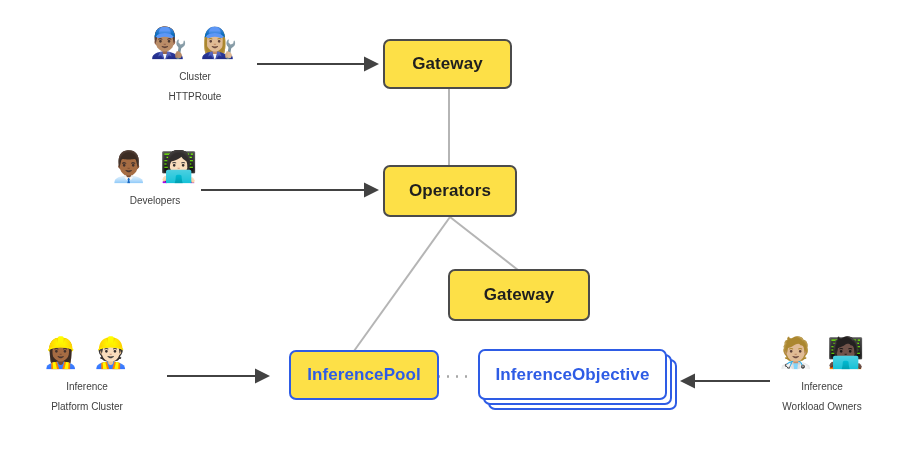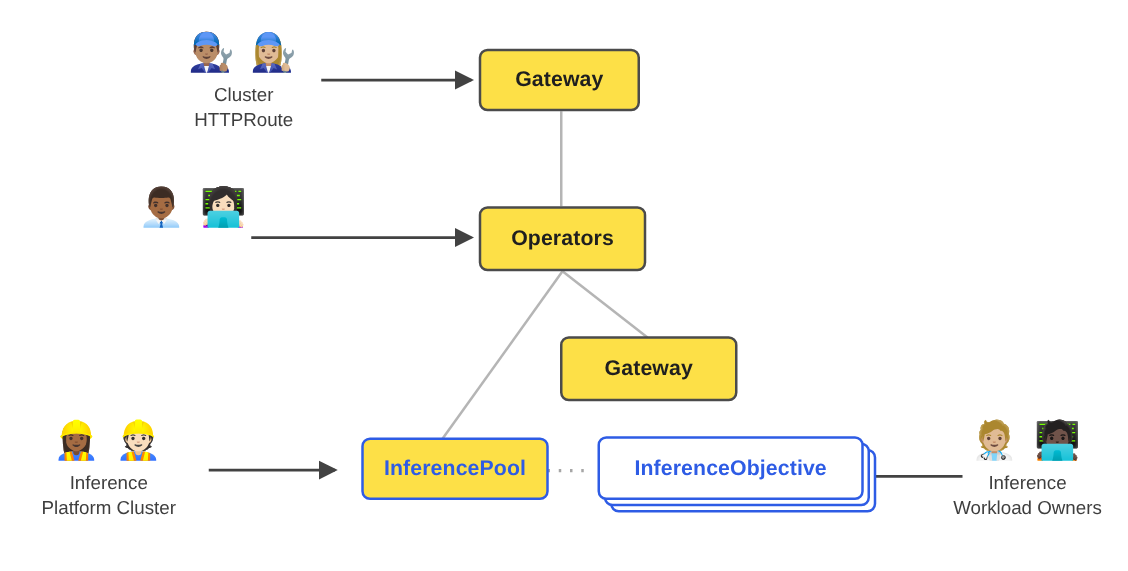--- a/index.html
+++ b/index.html
@@ -33,21 +33,21 @@
   .stack .layer{
     position:absolute;background:#fff;border:2px solid var(--accent_blue);
     border-radius:7px;width:100%;height:100%;box-sizing:border-box;
   }
   .stack .layer.main{
     display:flex;align-items:center;justify-content:center;
     font-weight:bold;font-size:17px;color:var(--accent_blue);letter-spacing:.1px;
   }
   .persona{position:absolute;text-align:center;z-index:1;}
   .persona .emojis{font-size:30px;line-height:38px;white-space:nowrap;letter-spacing:2px;}
-  .persona .plabel{font-size:15px;line-height:20px;color:var(--label_gray);margin-top:5px;}
+  .persona .plabel{font-size:10px;line-height:20px;color:var(--label_gray);margin-top:5px;}
   .persona .plabel span{display:block;}
 </style>
 </head>
 <body>
 
 <div class="canvas">
 
   <svg class="edges" width="902" height="457" viewBox="0 0 902 457">
     <defs>
       <marker id="ah" markerWidth="7" markerHeight="7" refX="6" refY="3.5" orient="auto">
@@ -70,20 +70,21 @@
     <div class="emojis">👨🏽‍🔧 👩🏼‍🔧</div>
     <div class="plabel">
       <span>Cluster</span>
       <span>HTTPRoute</span>
     </div>
   </div>
 
   <div class="persona" style="left:75px;top:148px;width:160px;">
     <div class="emojis">👨🏾‍💼 👩🏻‍💻</div>
     <div class="plabel">
+      <span>Developers</span>
     </div>
   </div>
 
   <div class="persona" style="left:5px;top:334px;width:164px;">
     <div class="emojis">👷🏾‍♀️ 👷🏻</div>
     <div class="plabel">
       <span>Inference</span>
       <span>Platform Cluster</span>
     </div>
   </div>
@@ -105,21 +106,21 @@
   </div>
 
   <div class="node" style="left:448px;top:269px;width:142px;height:52px;">
     <span>Gateway</span>
   </div>
 
   <div class="node blue" style="left:289px;top:350px;width:150px;height:50px;">
     <span>InferencePool</span>
   </div>
 
-  <div class="stack" style="left:478px;top:349px;width:189px;height:51px;padding-left:24px;">
+  <div class="stack" style="left:478px;top:349px;width:189px;height:51px;">
     <div class="layer" style="left:10px;top:10px;"></div>
     <div class="layer" style="left:5px;top:5px;"></div>
     <div class="layer main" style="left:0;top:0;">
       <span>InferenceObjective</span>
     </div>
   </div>
 
 </div>
 
 </body></html>

